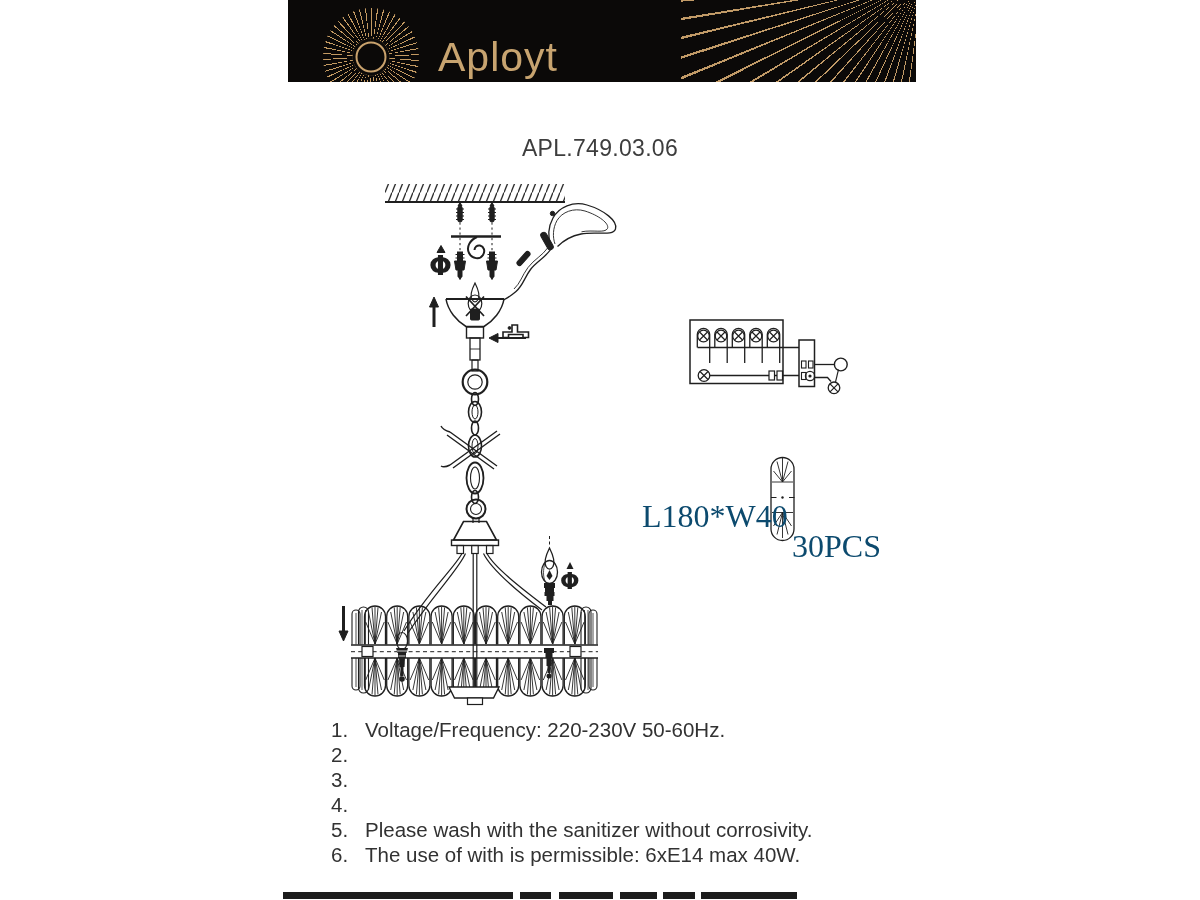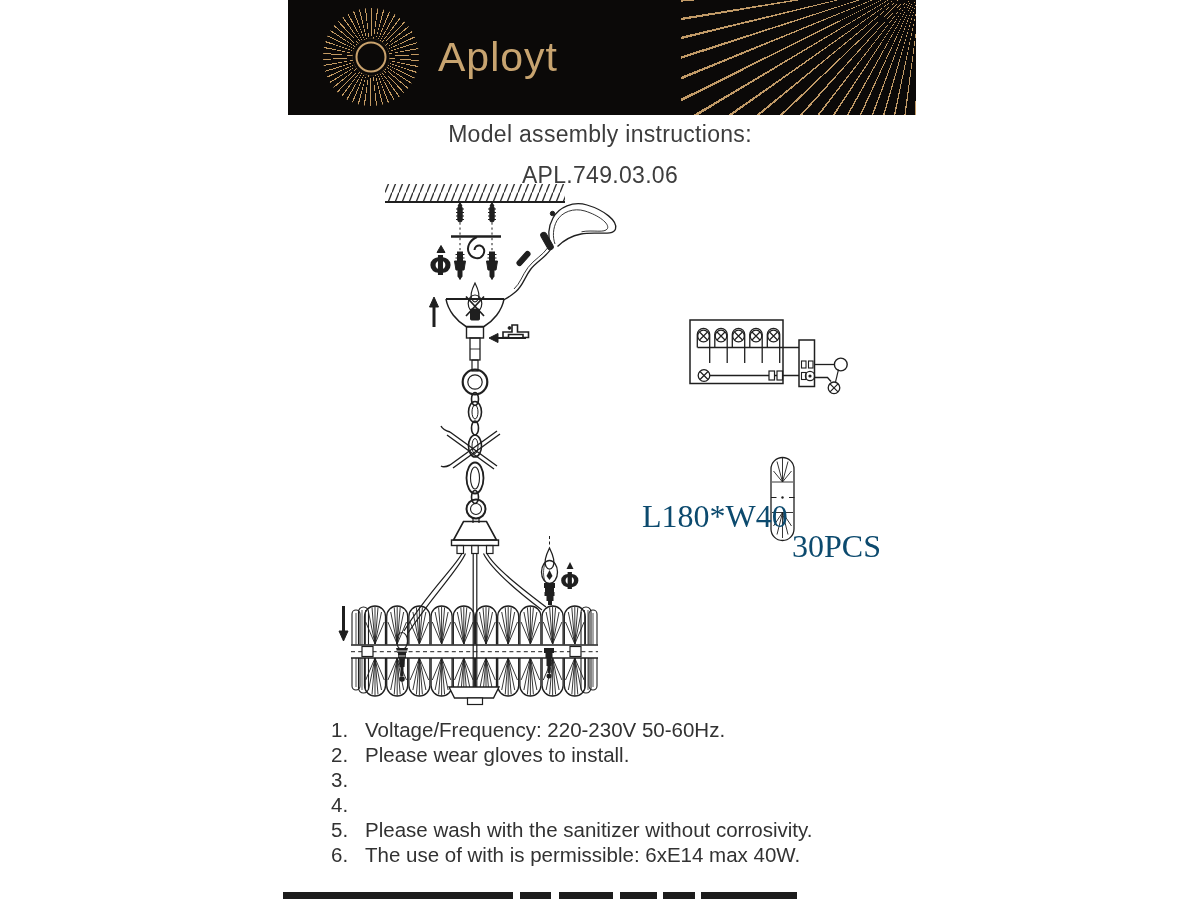--- a/index.html
+++ b/index.html
@@ -4,21 +4,21 @@
 <style>
   html,body{margin:0;padding:0;}
   body{
     width:1200px;height:900px;position:relative;overflow:hidden;
     background:#ffffff;
     font-family:"Liberation Sans",sans-serif;
     color:#333;
   }
   
   .banner{
-    position:absolute;left:288px;top:0;width:628px;height:115px;
+    position:absolute;left:288px;top:0;width:628px;height:82px;
     background:#0b0908;overflow:hidden;
   }
   .sunburst{position:absolute;left:35px;top:8px;width:96px;height:98px;}
   .sunburst .rays{
     position:absolute;inset:0;border-radius:50%;
     background:
       radial-gradient(circle,rgba(198,156,100,.85) 0 17px,rgba(198,156,100,0) 19px),
       repeating-conic-gradient(#c49a62 0deg 1.35deg,rgba(0,0,0,0) 1.35deg 7.2deg);
   }
   .sunburst .core{
@@ -61,21 +61,20 @@
 <div class="banner">
   <div class="sunburst">
     <div class="rays"></div>
     <div class="core"></div>
   </div>
   <div class="brand">Aployt</div>
   <div class="rayfan"></div>
 </div>
 
 <div class="title">
-  <div class="l1">Model assembly instructions:</div>
   <div class="l2">APL.749.03.06</div>
 </div>
 
 <svg class="art" width="1200" height="900" viewBox="0 0 1200 900">
   <defs>
     <pattern id="hatch" width="7" height="17.5" patternUnits="userSpaceOnUse">
       <line x1="0" y1="17.5" x2="7" y2="0" stroke="#1f1f1f" stroke-width="1.3"></line>
     </pattern>
     <g id="crys" stroke="#1f1f1f" fill="none">
       <rect x="-10.5" y="606" width="21" height="90" rx="10.5" stroke-width="1.3"></rect>
@@ -312,21 +311,20 @@
 <div class="spec size">L180*W40</div>
 <div class="spec qty">30PCS</div>
 
 <div class="instr">
   <div class="row">
     <span class="num">1.</span>
     <span class="txt">Voltage/Frequency: 220-230V 50-60Hz.</span>
   </div>
   <div class="row">
     <span class="num">2.</span>
-    <span class="txt">Please wear gloves to install.</span>
   </div>
   <div class="row">
     <span class="num">3.</span>
   </div>
   <div class="row">
     <span class="num">4.</span>
   </div>
   <div class="row">
     <span class="num">5.</span>
     <span class="txt">Please wash with the sanitizer without corrosivity.</span>

